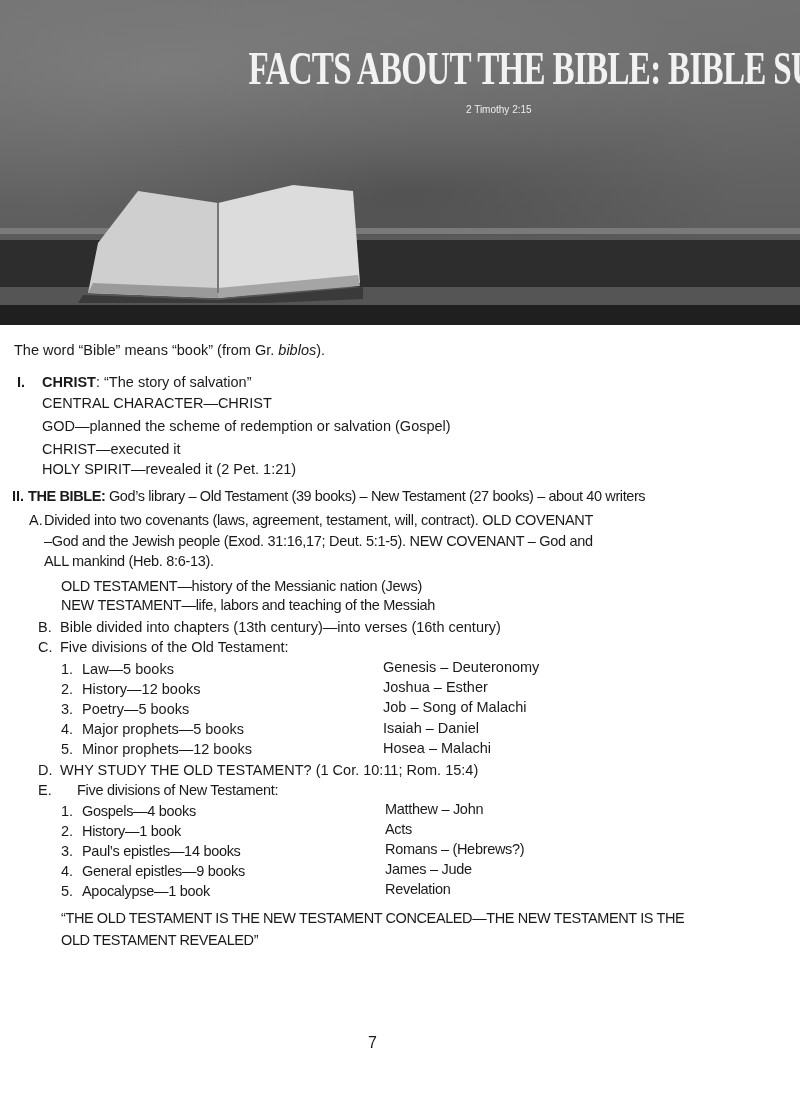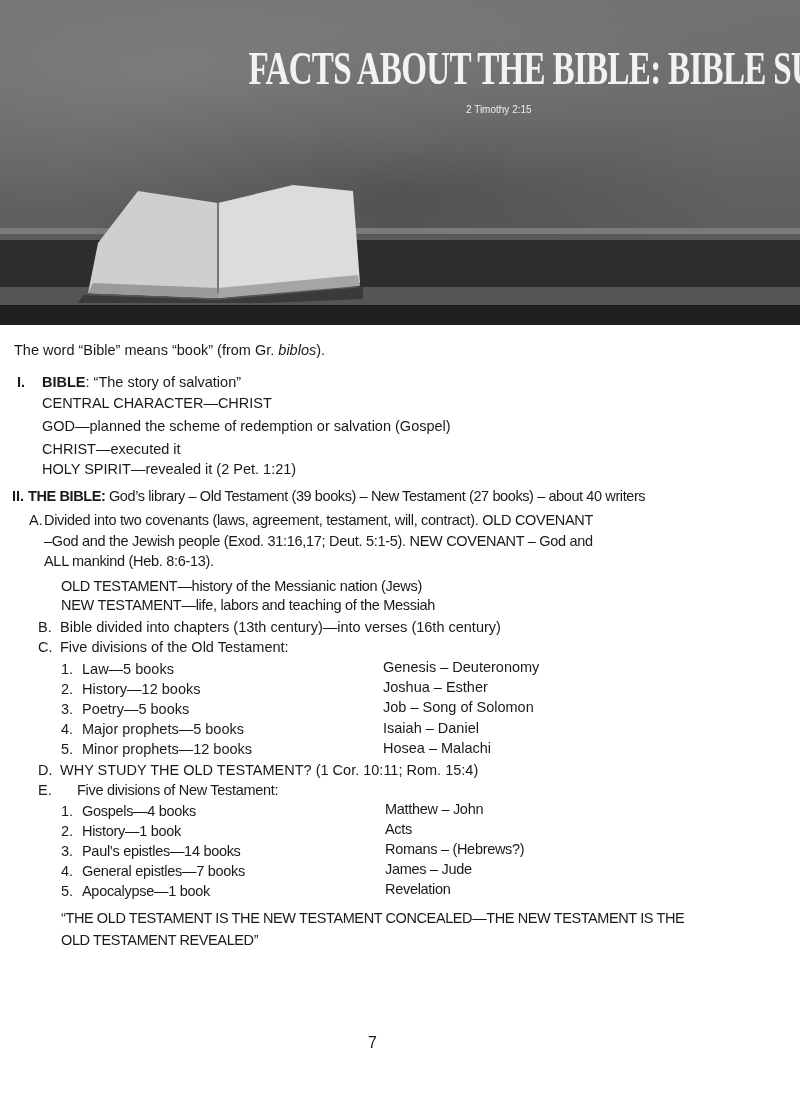--- a/index.html
+++ b/index.html
@@ -47,21 +47,21 @@
     <line x1="150" y1="20" x2="150" y2="110" stroke="#777" stroke-width="2"></line>
   </svg>
   <div class="title">FACTS ABOUT THE BIBLE: BIBLE SURVEY</div>
   <div class="verse">2 Timothy 2:15</div>
 </div>
 
 <div class="content">
   <div class="row" style="left:14px;top:0px;text-align:center;"><span>The word “Bible” means “book” (from Gr. </span><span class="i">biblos</span><span>).</span></div>
 
   <div class="row b" style="left:17px;top:32px;">I.</div>
-  <div class="row" style="left:42px;top:32px;"><span class="b">BIBLE</span><span>: “The story of salvation”</span></div>
+  <div class="row" style="left:42px;top:32px;"><span class="b">CHRIST</span><span>: “The story of salvation”</span></div>
   <div class="row" style="left:42px;top:53px;">CENTRAL CHARACTER—CHRIST</div>
   <div class="row" style="left:42px;top:76px;">GOD—planned the scheme of redemption or salvation (Gospel)</div>
   <div class="row" style="left:42px;top:99px;">CHRIST—executed it</div>
   <div class="row" style="left:42px;top:119px;">HOLY SPIRIT—revealed it (2 Pet. 1:21)</div>
 
   <div class="row b" style="left:12px;top:146px;">II.</div>
   <div class="row" style="left:28px;top:146px;letter-spacing:-0.4px;"><span class="b">THE BIBLE:</span><span> God’s library – Old Testament (39 books) – New Testament (27 books) – about 40 writers</span></div>
 
   <div class="row" style="left:29px;top:170px;">A.</div>
   <div class="row" style="left:44px;top:170px;letter-spacing:-0.3px;">Divided into two covenants (laws, agreement, testament, will, contract). OLD COVENANT</div>
@@ -76,21 +76,21 @@
   <div class="row" style="left:60px;top:297px;">Five divisions of the Old Testament:</div>
 
   <div class="row" style="left:61px;top:319px;">1.</div>
   <div class="row" style="left:82px;top:319px;">Law—5 books</div>
   <div class="row" style="left:383px;top:317px;">Genesis – Deuteronomy</div>
   <div class="row" style="left:61px;top:339px;">2.</div>
   <div class="row" style="left:82px;top:339px;">History—12 books</div>
   <div class="row" style="left:383px;top:337px;">Joshua – Esther</div>
   <div class="row" style="left:61px;top:359px;">3.</div>
   <div class="row" style="left:82px;top:359px;">Poetry—5 books</div>
-  <div class="row" style="left:383px;top:357px;">Job – Song of Solomon</div>
+  <div class="row" style="left:383px;top:357px;">Job – Song of Malachi</div>
   <div class="row" style="left:61px;top:379px;">4.</div>
   <div class="row" style="left:82px;top:379px;">Major prophets—5 books</div>
   <div class="row" style="left:383px;top:378px;">Isaiah – Daniel</div>
   <div class="row" style="left:61px;top:399px;">5.</div>
   <div class="row" style="left:82px;top:399px;">Minor prophets—12 books</div>
   <div class="row" style="left:383px;top:398px;">Hosea – Malachi</div>
 
   <div class="row" style="left:38px;top:420px;">D.</div>
   <div class="row" style="left:60px;top:420px;">WHY STUDY THE OLD TESTAMENT? (1 Cor. 10:11; Rom. 15:4)</div>
   <div class="row" style="left:38px;top:440px;">E.</div>
@@ -99,21 +99,21 @@
   <div class="row" style="left:61px;top:461px;">1.</div>
   <div class="row" style="left:82px;top:461px;letter-spacing:-0.3px;">Gospels—4 books</div>
   <div class="row" style="left:385px;top:459px;letter-spacing:-0.3px;">Matthew – John</div>
   <div class="row" style="left:61px;top:481px;">2.</div>
   <div class="row" style="left:82px;top:481px;letter-spacing:-0.3px;">History—1 book</div>
   <div class="row" style="left:385px;top:479px;letter-spacing:-0.3px;">Acts</div>
   <div class="row" style="left:61px;top:501px;">3.</div>
   <div class="row" style="left:82px;top:501px;letter-spacing:-0.3px;">Paul’s epistles—14 books</div>
   <div class="row" style="left:385px;top:499px;letter-spacing:-0.3px;">Romans – (Hebrews?)</div>
   <div class="row" style="left:61px;top:521px;">4.</div>
-  <div class="row" style="left:82px;top:521px;letter-spacing:-0.3px;">General epistles—7 books</div>
+  <div class="row" style="left:82px;top:521px;letter-spacing:-0.3px;">General epistles—9 books</div>
   <div class="row" style="left:385px;top:519px;letter-spacing:-0.3px;">James – Jude</div>
   <div class="row" style="left:61px;top:541px;">5.</div>
   <div class="row" style="left:82px;top:541px;letter-spacing:-0.3px;">Apocalypse—1 book</div>
   <div class="row" style="left:385px;top:539px;letter-spacing:-0.3px;">Revelation</div>
 
   <div class="row" style="left:61px;top:568px;letter-spacing:-0.4px;">“THE OLD TESTAMENT IS THE NEW TESTAMENT CONCEALED—THE NEW TESTAMENT IS THE</div>
   <div class="row" style="left:61px;top:590px;letter-spacing:-0.4px;">OLD TESTAMENT REVEALED”</div>
 </div>
 
 <div class="page-num">7</div>

